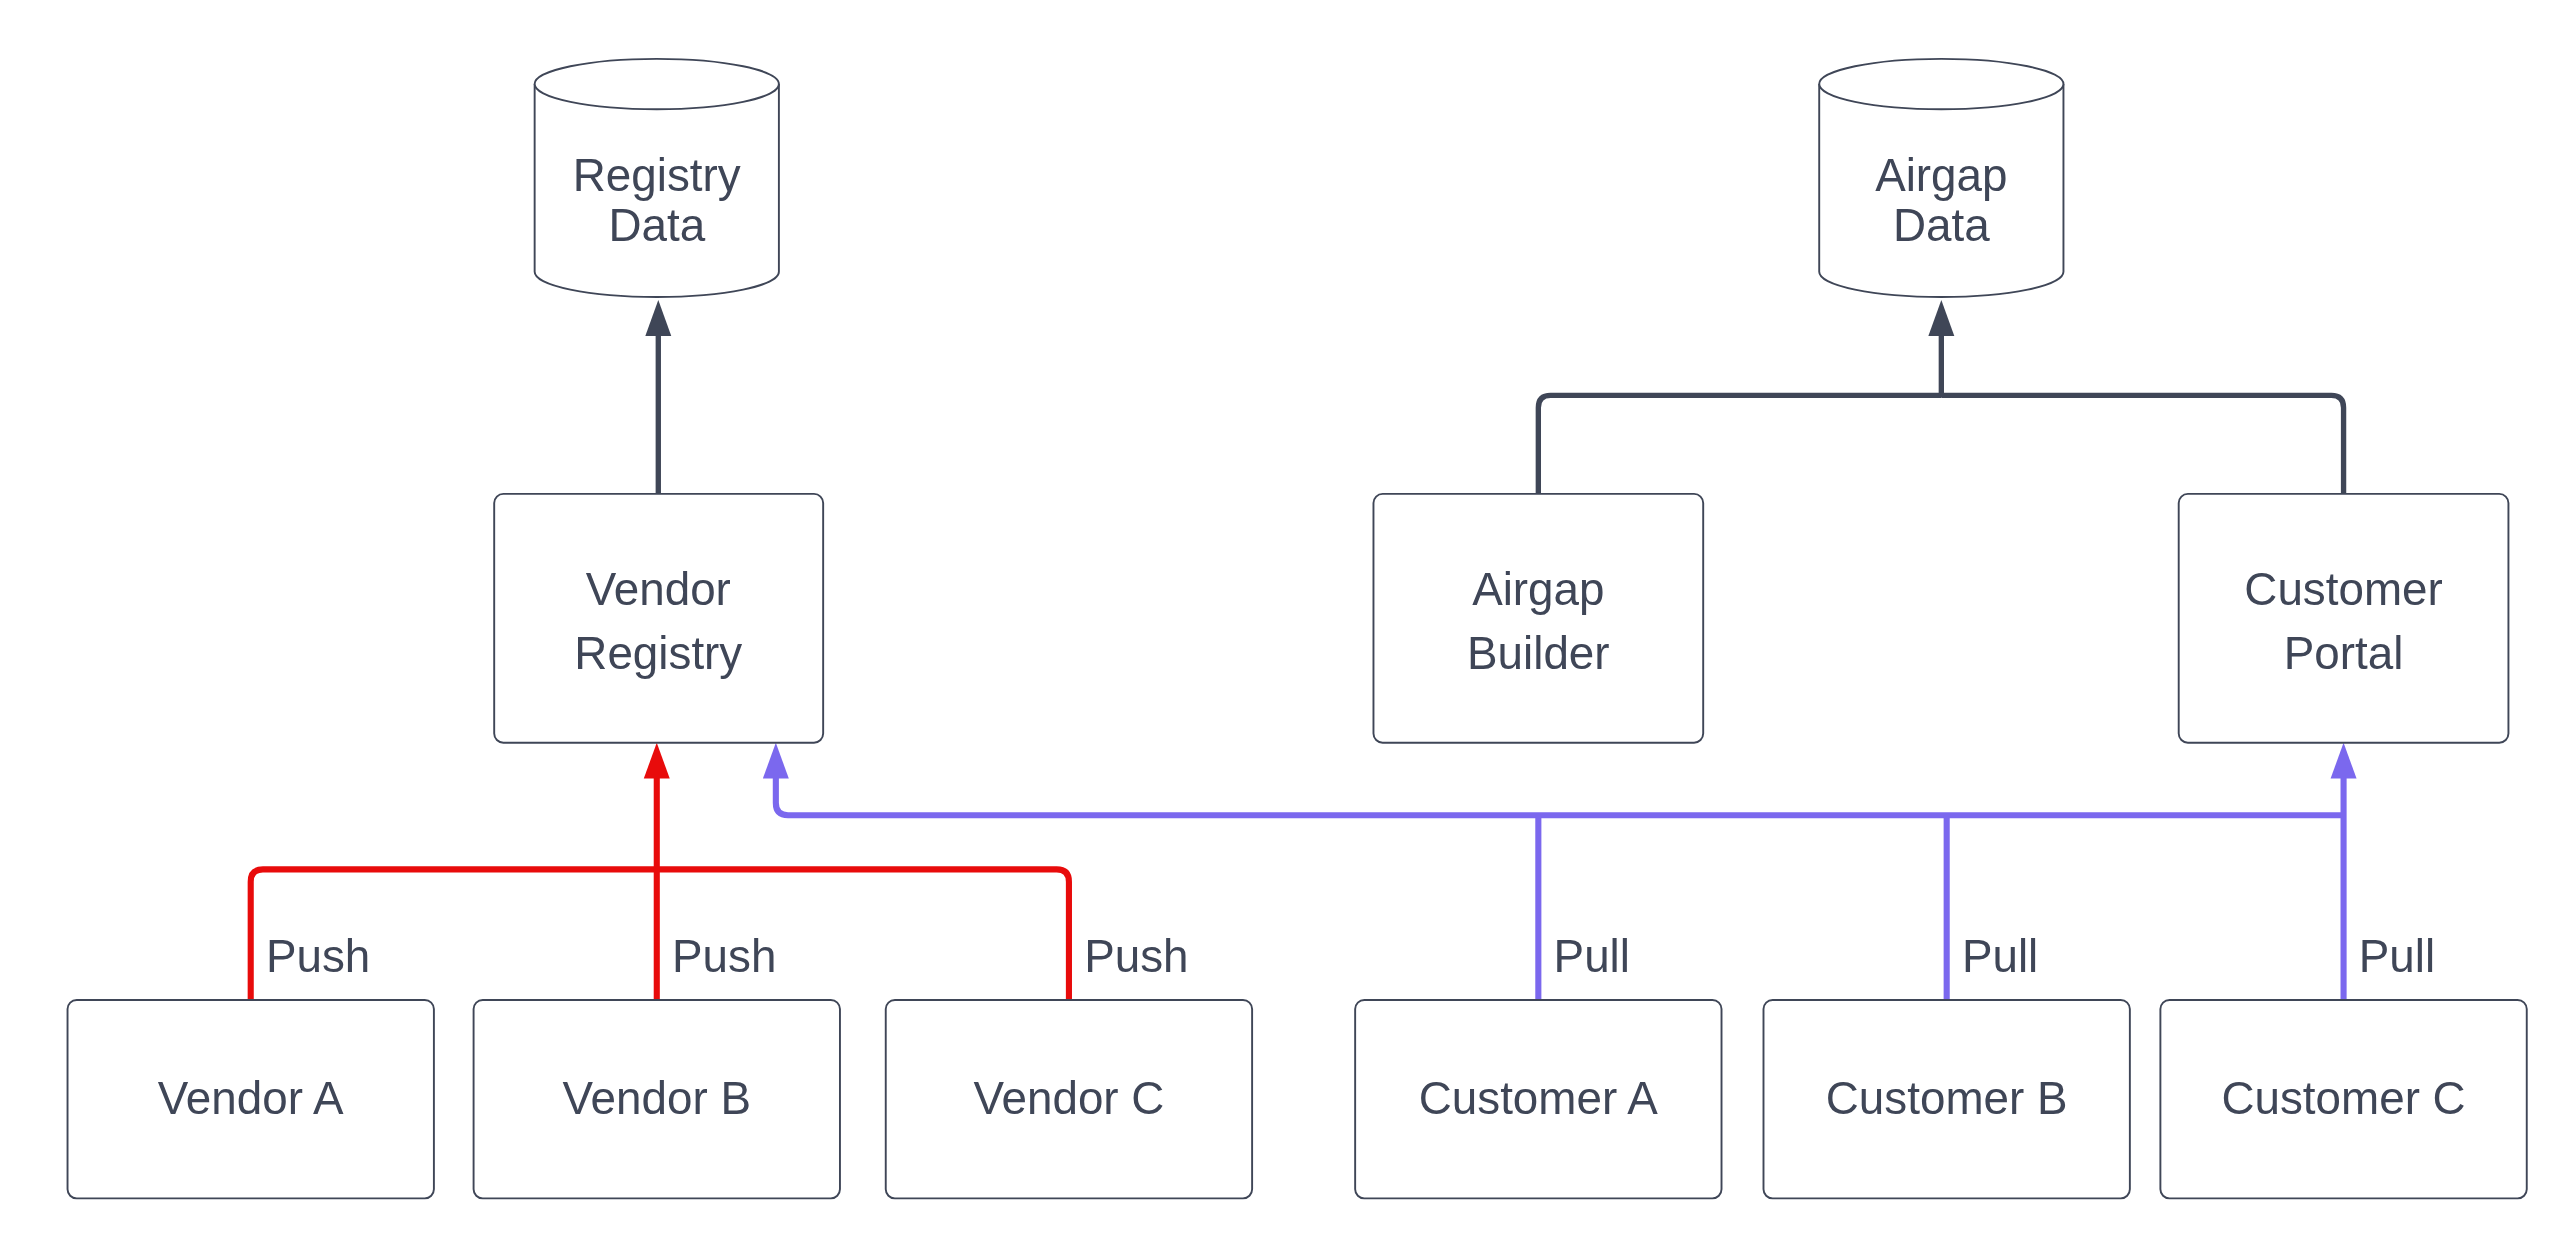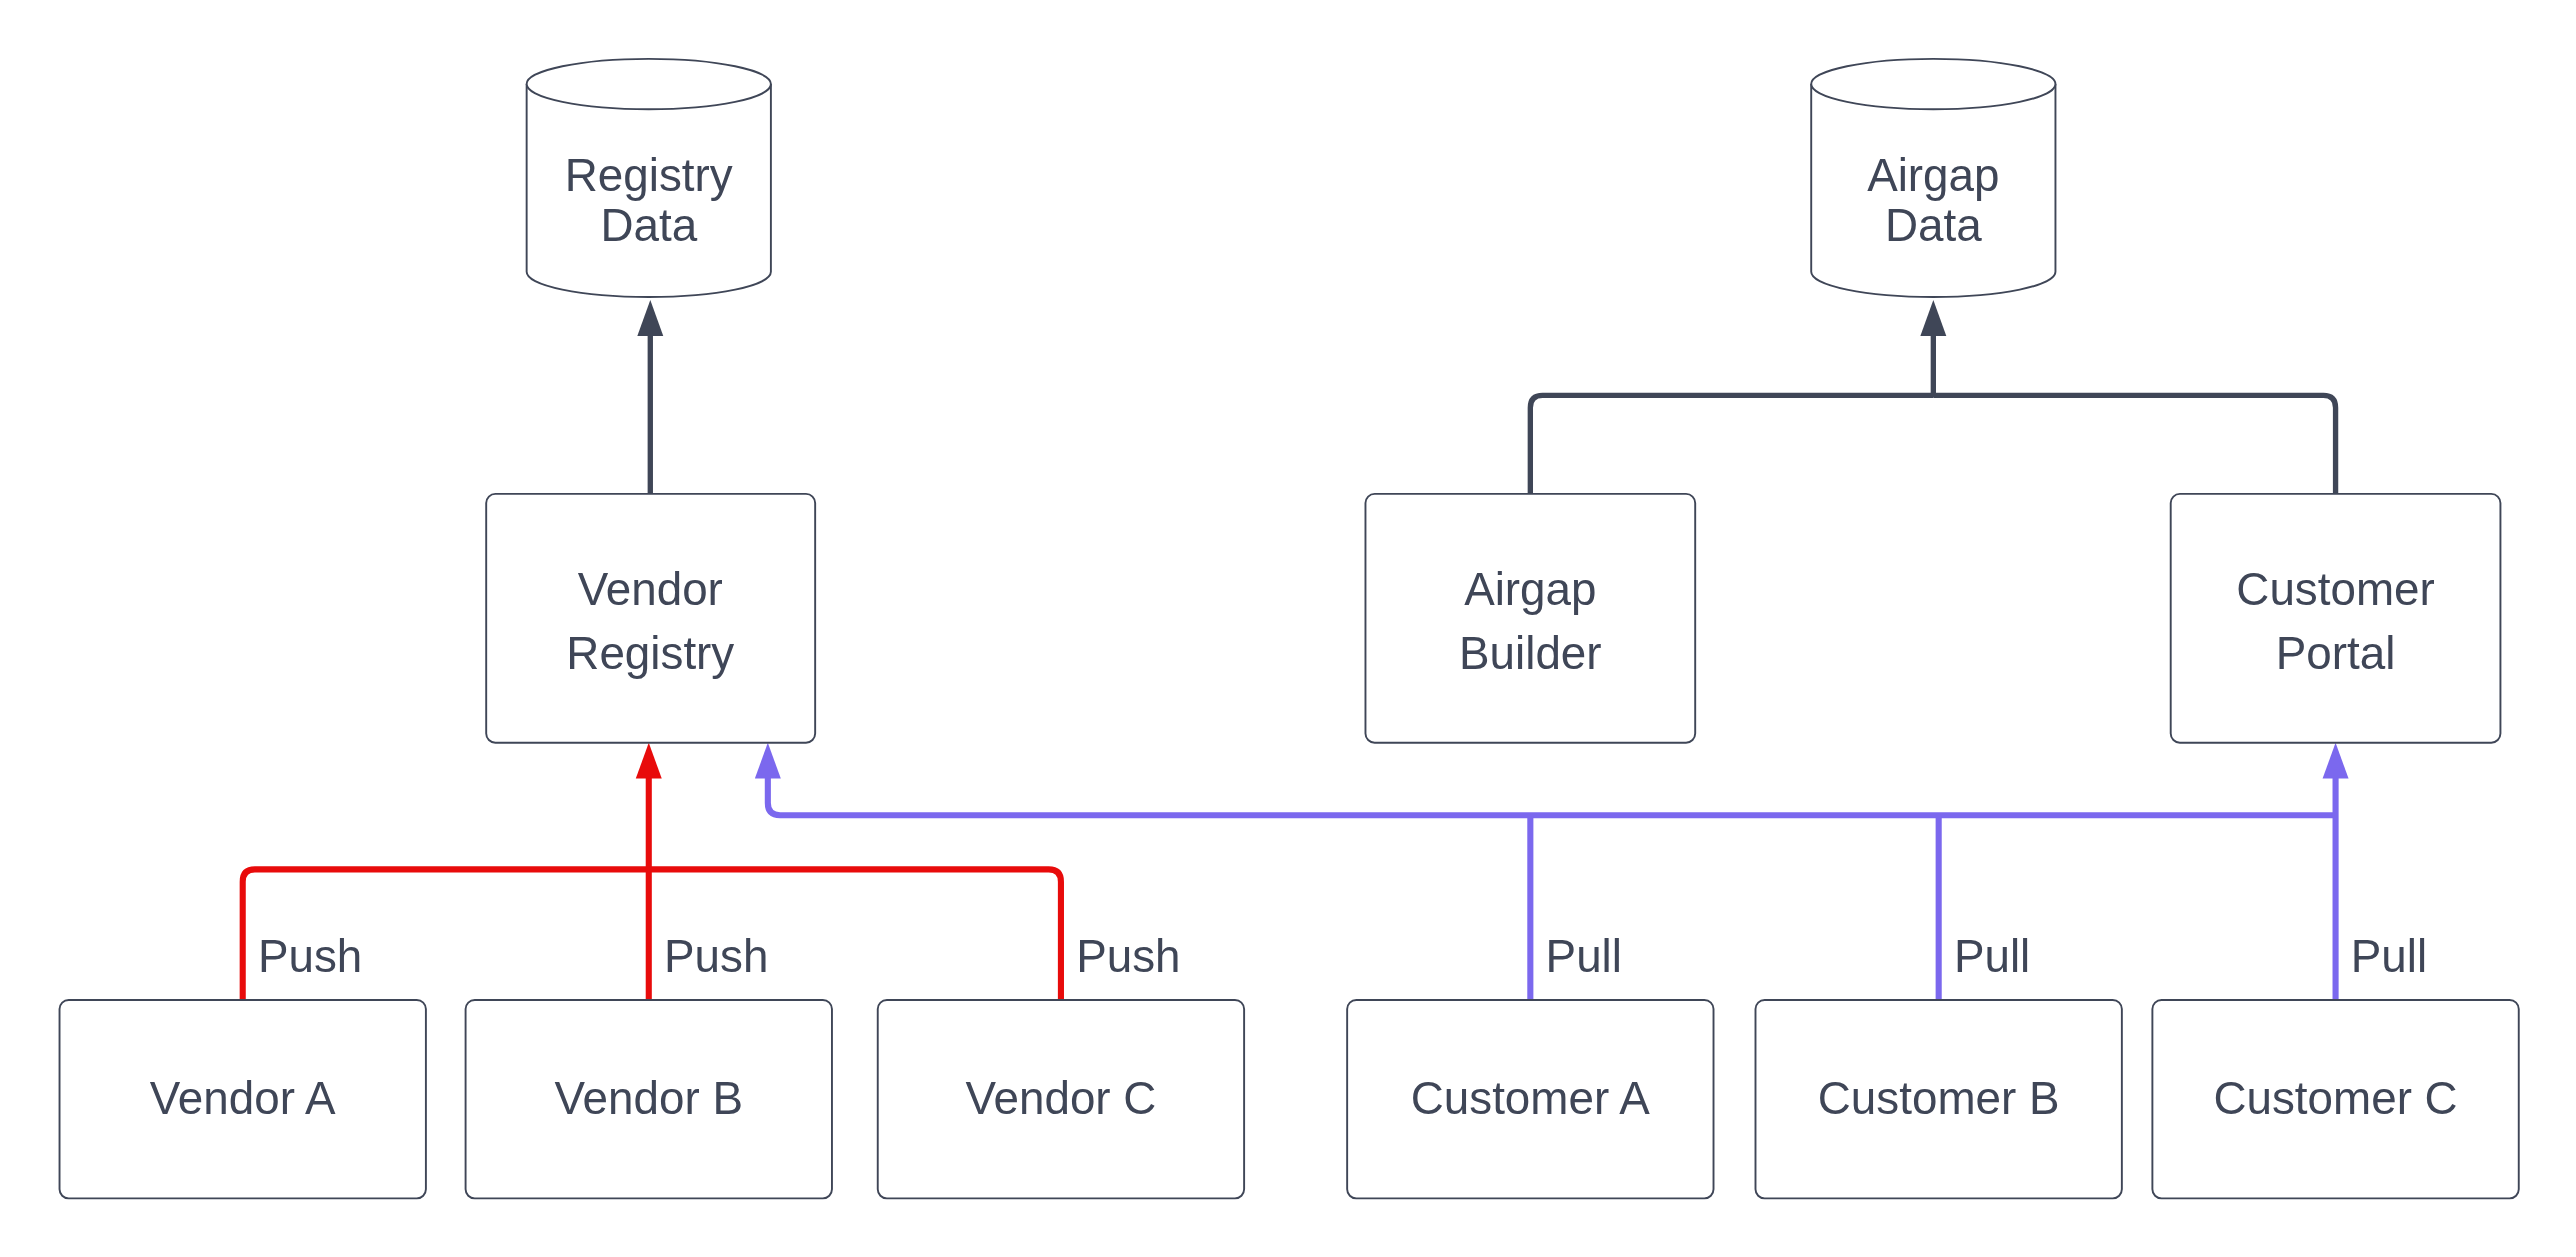--- a/index.html
+++ b/index.html
@@ -3,21 +3,21 @@
 <meta charset="utf-8">
 <style>
   :root {
     --ink: #3f4657;
     --push: #e80b0b;
     --pull: #7b68ee;
     --fill: #ffffff;
     --background: #ffffff;
   }
   html, body { margin: 0; padding: 0; background: var(--background); }
-  .stage { width: 2161px; height: 1258px; background: var(--background); }
+  .stage { width: 2161px; height: 1258px; background: var(--background); padding-left: 8px; }
   svg { display: block; }
   text {
     font-family: "Liberation Sans", sans-serif;
     font-size: 60px;
     fill: var(--ink);
   }
   .node-shape {
     fill: var(--fill);
     stroke: var(--ink);
     stroke-width: 2.5;

